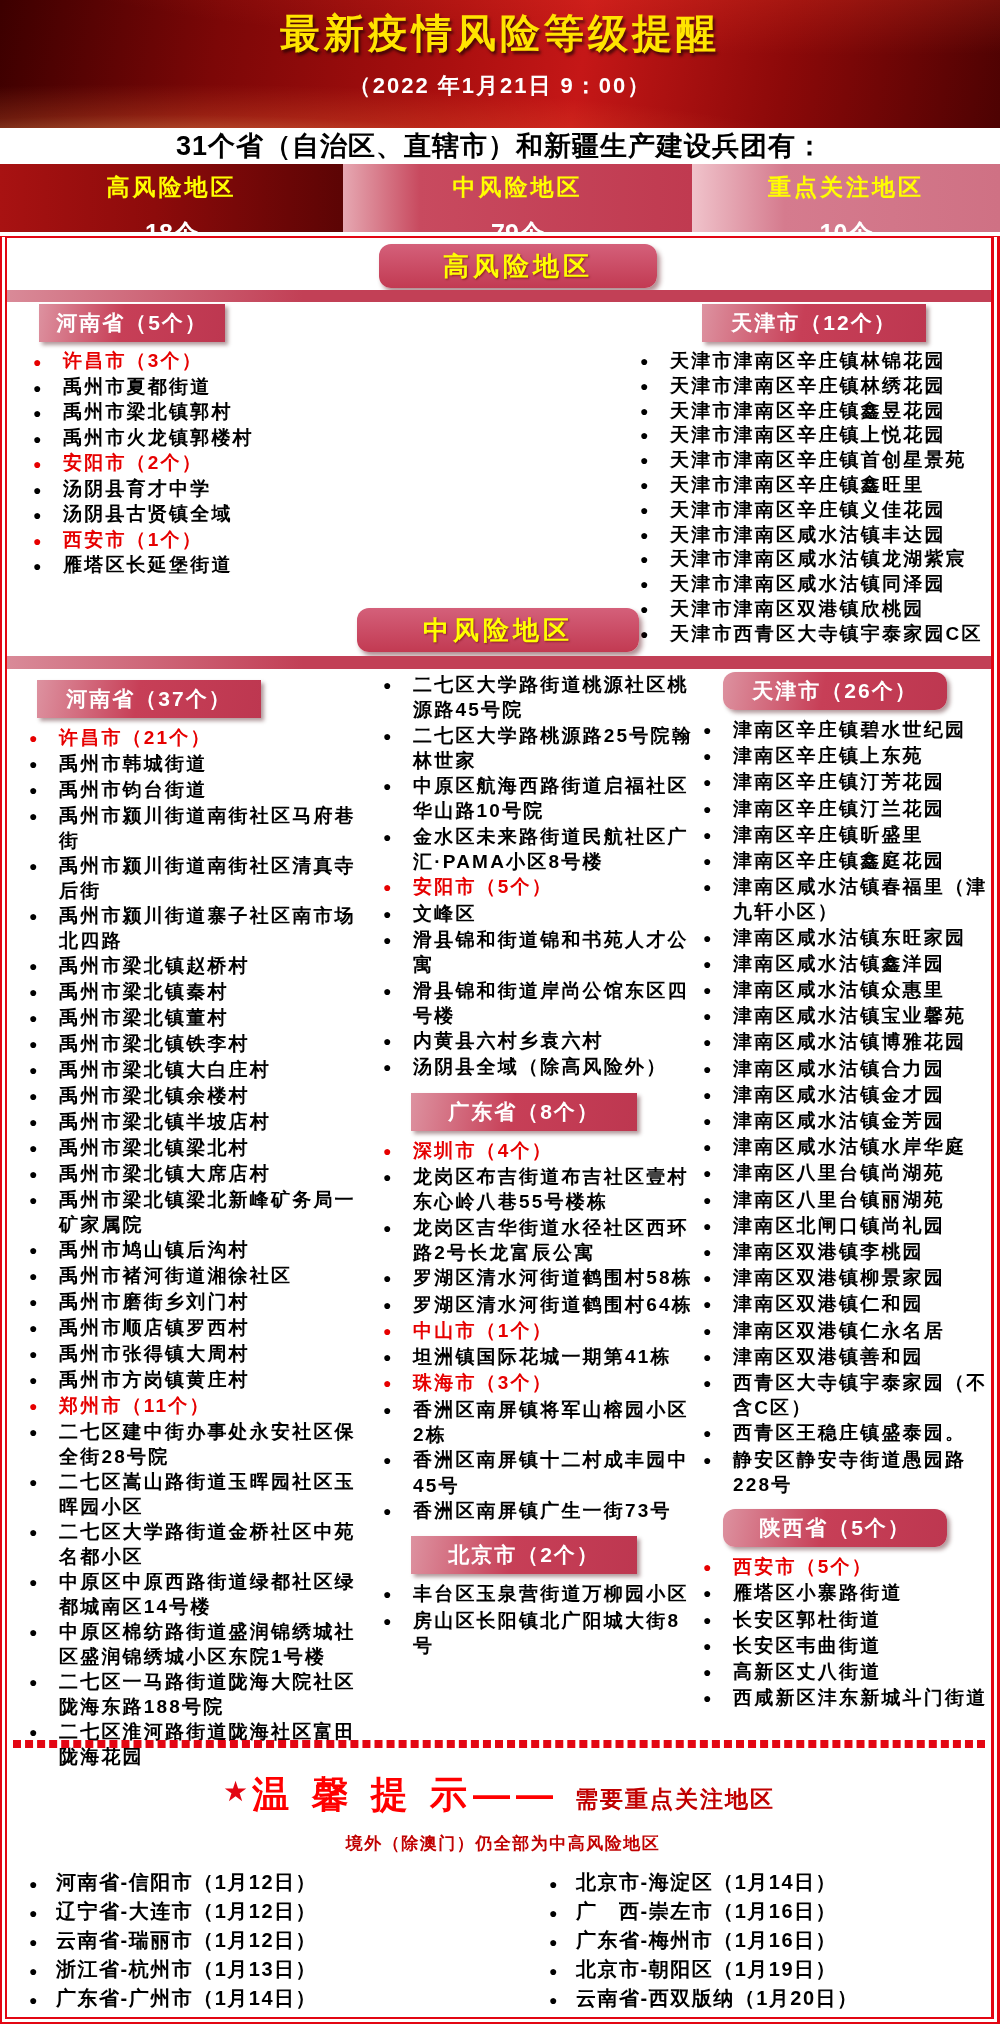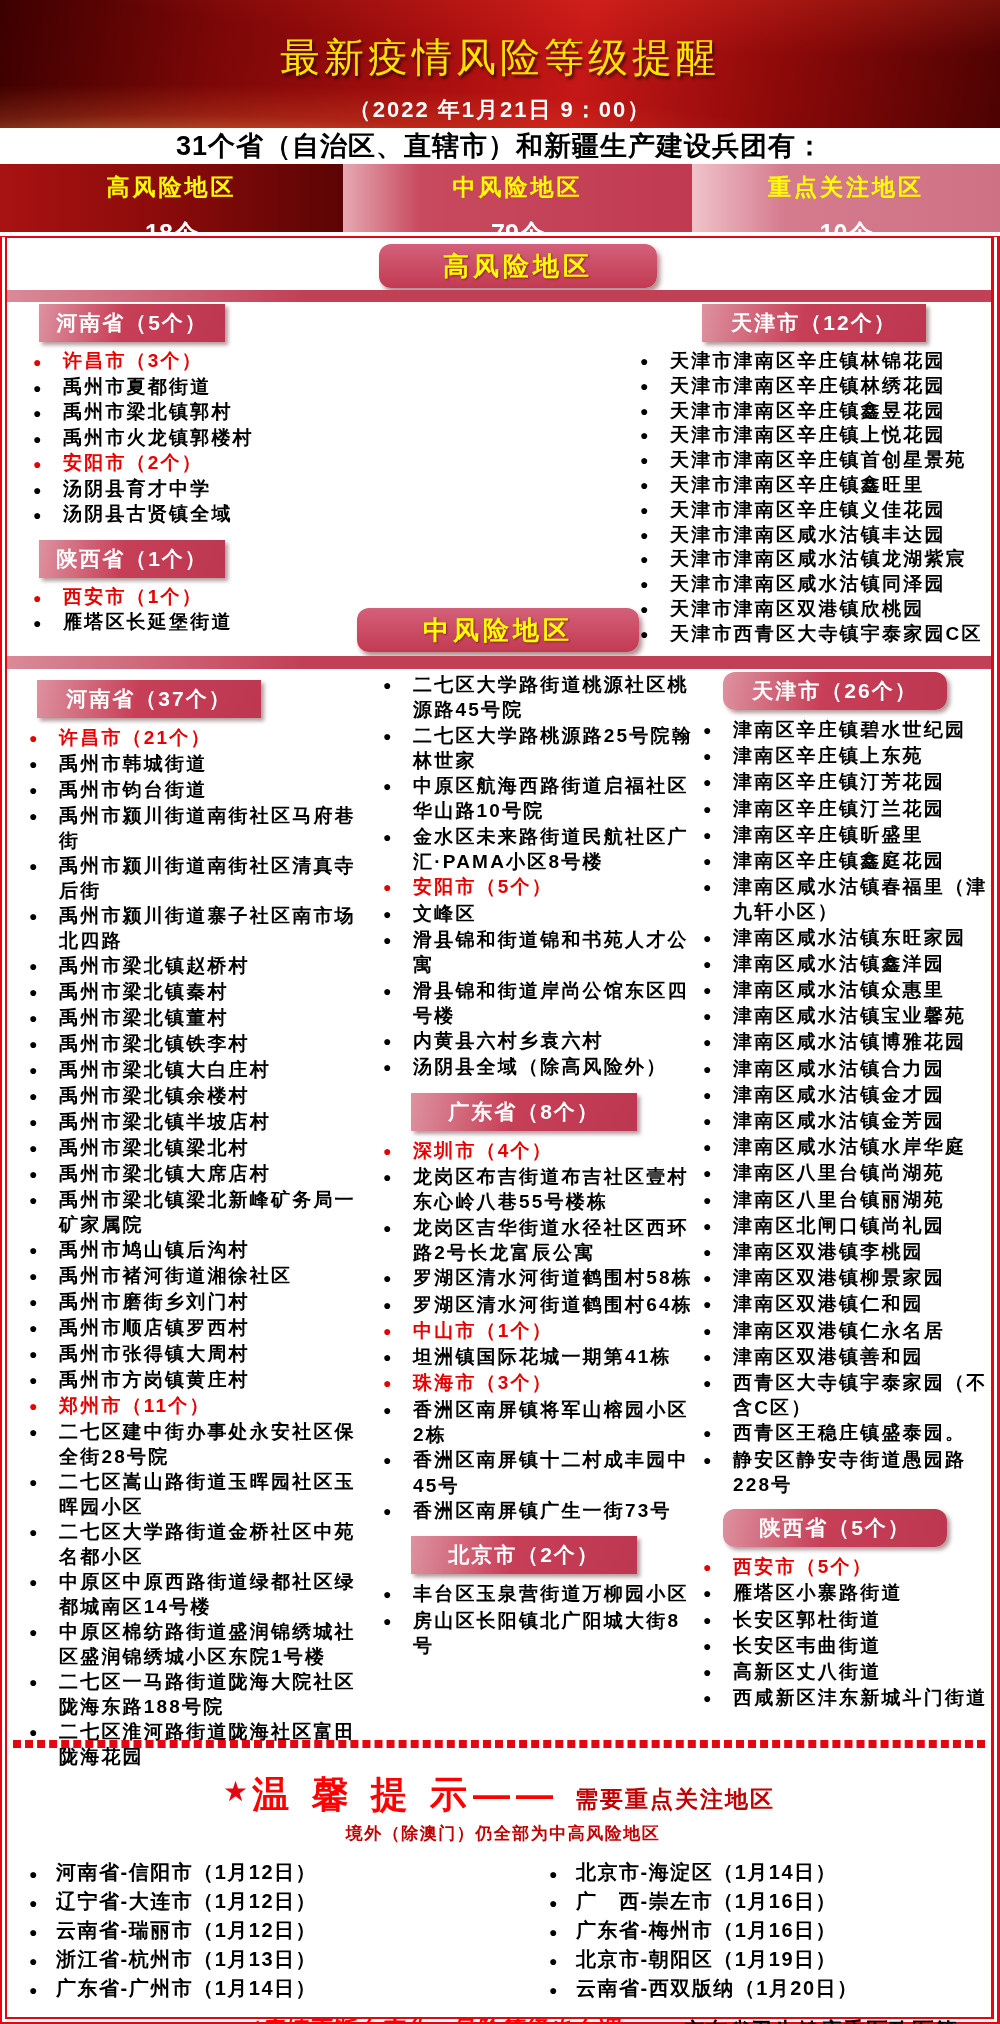--- a/index.html
+++ b/index.html
@@ -4,21 +4,21 @@
 <style>
   html,body{margin:0;padding:0;background:#fff;}
   body{width:1000px;height:2024px;position:relative;font-family:"Liberation Sans","DejaVu Sans",sans-serif;overflow:hidden;}
   
   .hdr{position:absolute;top:0;left:0;width:1000px;height:128px;
     background:
       radial-gradient(120% 95% at 16% 118%, rgba(255,180,100,.65) 0%, rgba(255,120,60,.22) 30%, transparent 55%),
       radial-gradient(140% 130% at 85% -35%, rgba(255,70,45,.38) 0%, transparent 60%),
       linear-gradient(100deg,#3c0000 0%,#7c0707 22%,#aa0f0f 45%,#c51717 58%,#8c0909 78%,#4d0202 100%);
     color:#fff;text-align:center;}
-  .hdr .title{padding-top:30px;font-size:40px;font-weight:normal;color:#ffe400;letter-spacing:4px;text-shadow:2px 3px 3px rgba(0,0,0,.6);}
+  .hdr .title{padding-top:6px;font-size:40px;font-weight:bold;color:#ffe400;letter-spacing:4px;text-shadow:2px 3px 3px rgba(0,0,0,.6);}
   .hdr .date{margin-top:10px;font-size:22px;font-weight:bold;color:#ffffff;letter-spacing:2px;}
   
   .intro{position:absolute;top:128px;left:0;width:1000px;height:36px;display:flex;align-items:center;justify-content:center;
     font-size:27px;font-weight:bold;color:#000;letter-spacing:1px;background:#fff;}
   
   .summary{position:absolute;top:164px;left:0;width:1000px;height:68px;display:flex;}
   .sblock{height:68px;text-align:center;color:#fff;}
   .sblock .lab{margin-top:8px;font-size:23px;font-weight:bold;color:#ffff00;letter-spacing:3px;}
   .sblock .cnt{margin-top:14px;font-size:25px;font-weight:bold;}
   .sb1{width:343px;background:linear-gradient(90deg,#a81212 0%,#8d0b0b 45%,#5c0404 100%);}
@@ -63,21 +63,21 @@
   .mrC .pbar{width:224px;margin-left:20px;border-radius:12px;}
   .mrC .entry{line-height:25.2px;}
   
   .dashes{position:absolute;top:1502px;left:6px;right:6px;height:4px;border-top:4px dashed #e30613;border-bottom:4px dashed #e30613;}
   
   .notice{position:absolute;top:1516px;left:0;right:0;}
   .n-title{ text-align:center;margin-top:16px;}
   .n-title .star{color:#e30613;font-size:28px;vertical-align:6px;margin-right:4px;}
   .n-title .big{font-size:37px;font-weight:bold;color:#ff0000;letter-spacing:6px;}
   .n-title .suffix{font-size:23px;font-weight:bold;color:#c00000;margin-left:16px;letter-spacing:2px;}
-  .n-sub{text-align:center;margin-top:2px;font-size:17px;font-weight:bold;color:#c00000;letter-spacing:1.5px;padding-left:8px;}
+  .n-sub{text-align:center;margin-top:12px;font-size:17px;font-weight:bold;color:#c00000;letter-spacing:1.5px;padding-left:8px;}
   .n-cols{display:flex;margin-top:14px;}
   .n-colL{margin-left:22px;width:520px;}
   .n-colR{flex:1;}
   .notice .entry{font-size:20px;line-height:27px;letter-spacing:1.5px;}
   .notice .entry .dot{width:27px;font-size:14px;padding-top:2px;}
   .n-bottom{display:flex;align-items:flex-end;margin-top:10px;padding:0 16px 0 228px;}
   .n-script{color:#ff0000;font-weight:bold;font-style:italic;font-size:23px;letter-spacing:1px;}
   .n-org{margin-left:auto;font-size:22px;font-weight:bold;color:#000;letter-spacing:1px;}
 </style>
 </head>
@@ -133,21 +133,20 @@
         <span class="txt">安阳市（2个）</span>
       </div>
       <div class="entry">
         <span class="dot">●</span>
         <span class="txt">汤阴县育才中学</span>
       </div>
       <div class="entry">
         <span class="dot">●</span>
         <span class="txt">汤阴县古贤镇全域</span>
       </div>
-      <div class="pbar">陕西省（1个）</div>
       <div class="entry city">
         <span class="dot">●</span>
         <span class="txt">西安市（1个）</span>
       </div>
       <div class="entry">
         <span class="dot">●</span>
         <span class="txt">雁塔区长延堡街道</span>
       </div>
     </div>
   <div class="col hrR">

